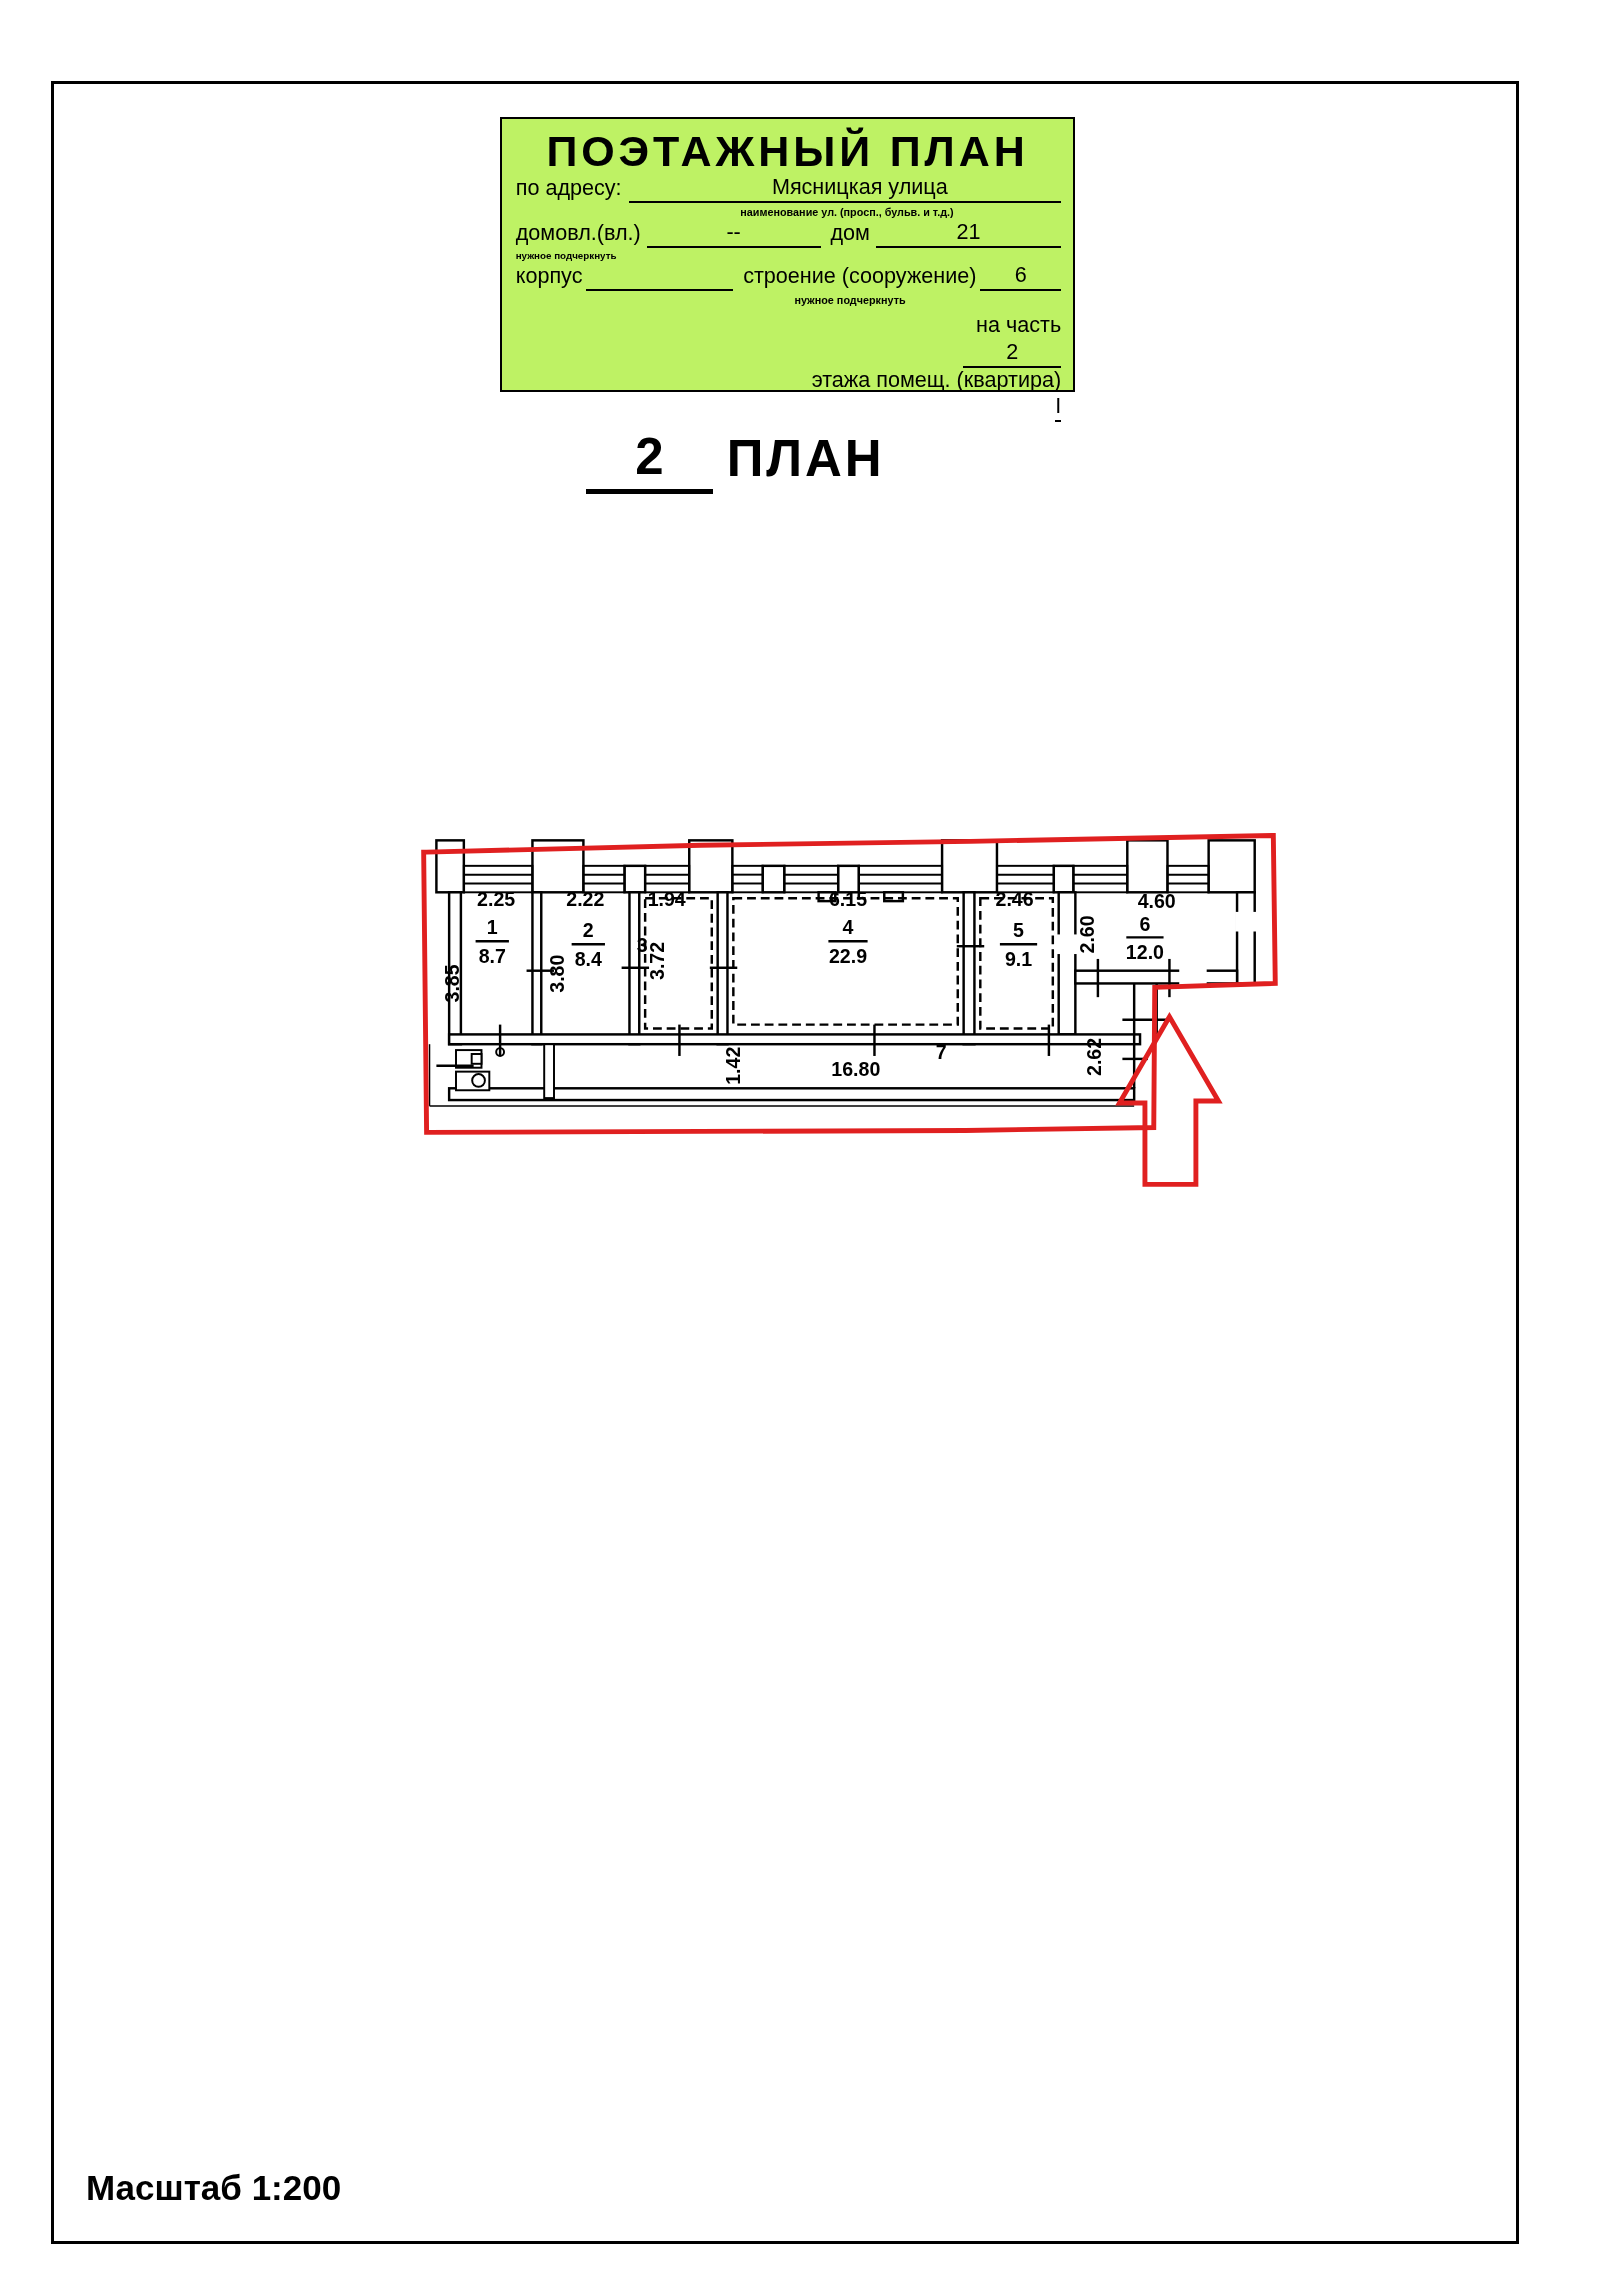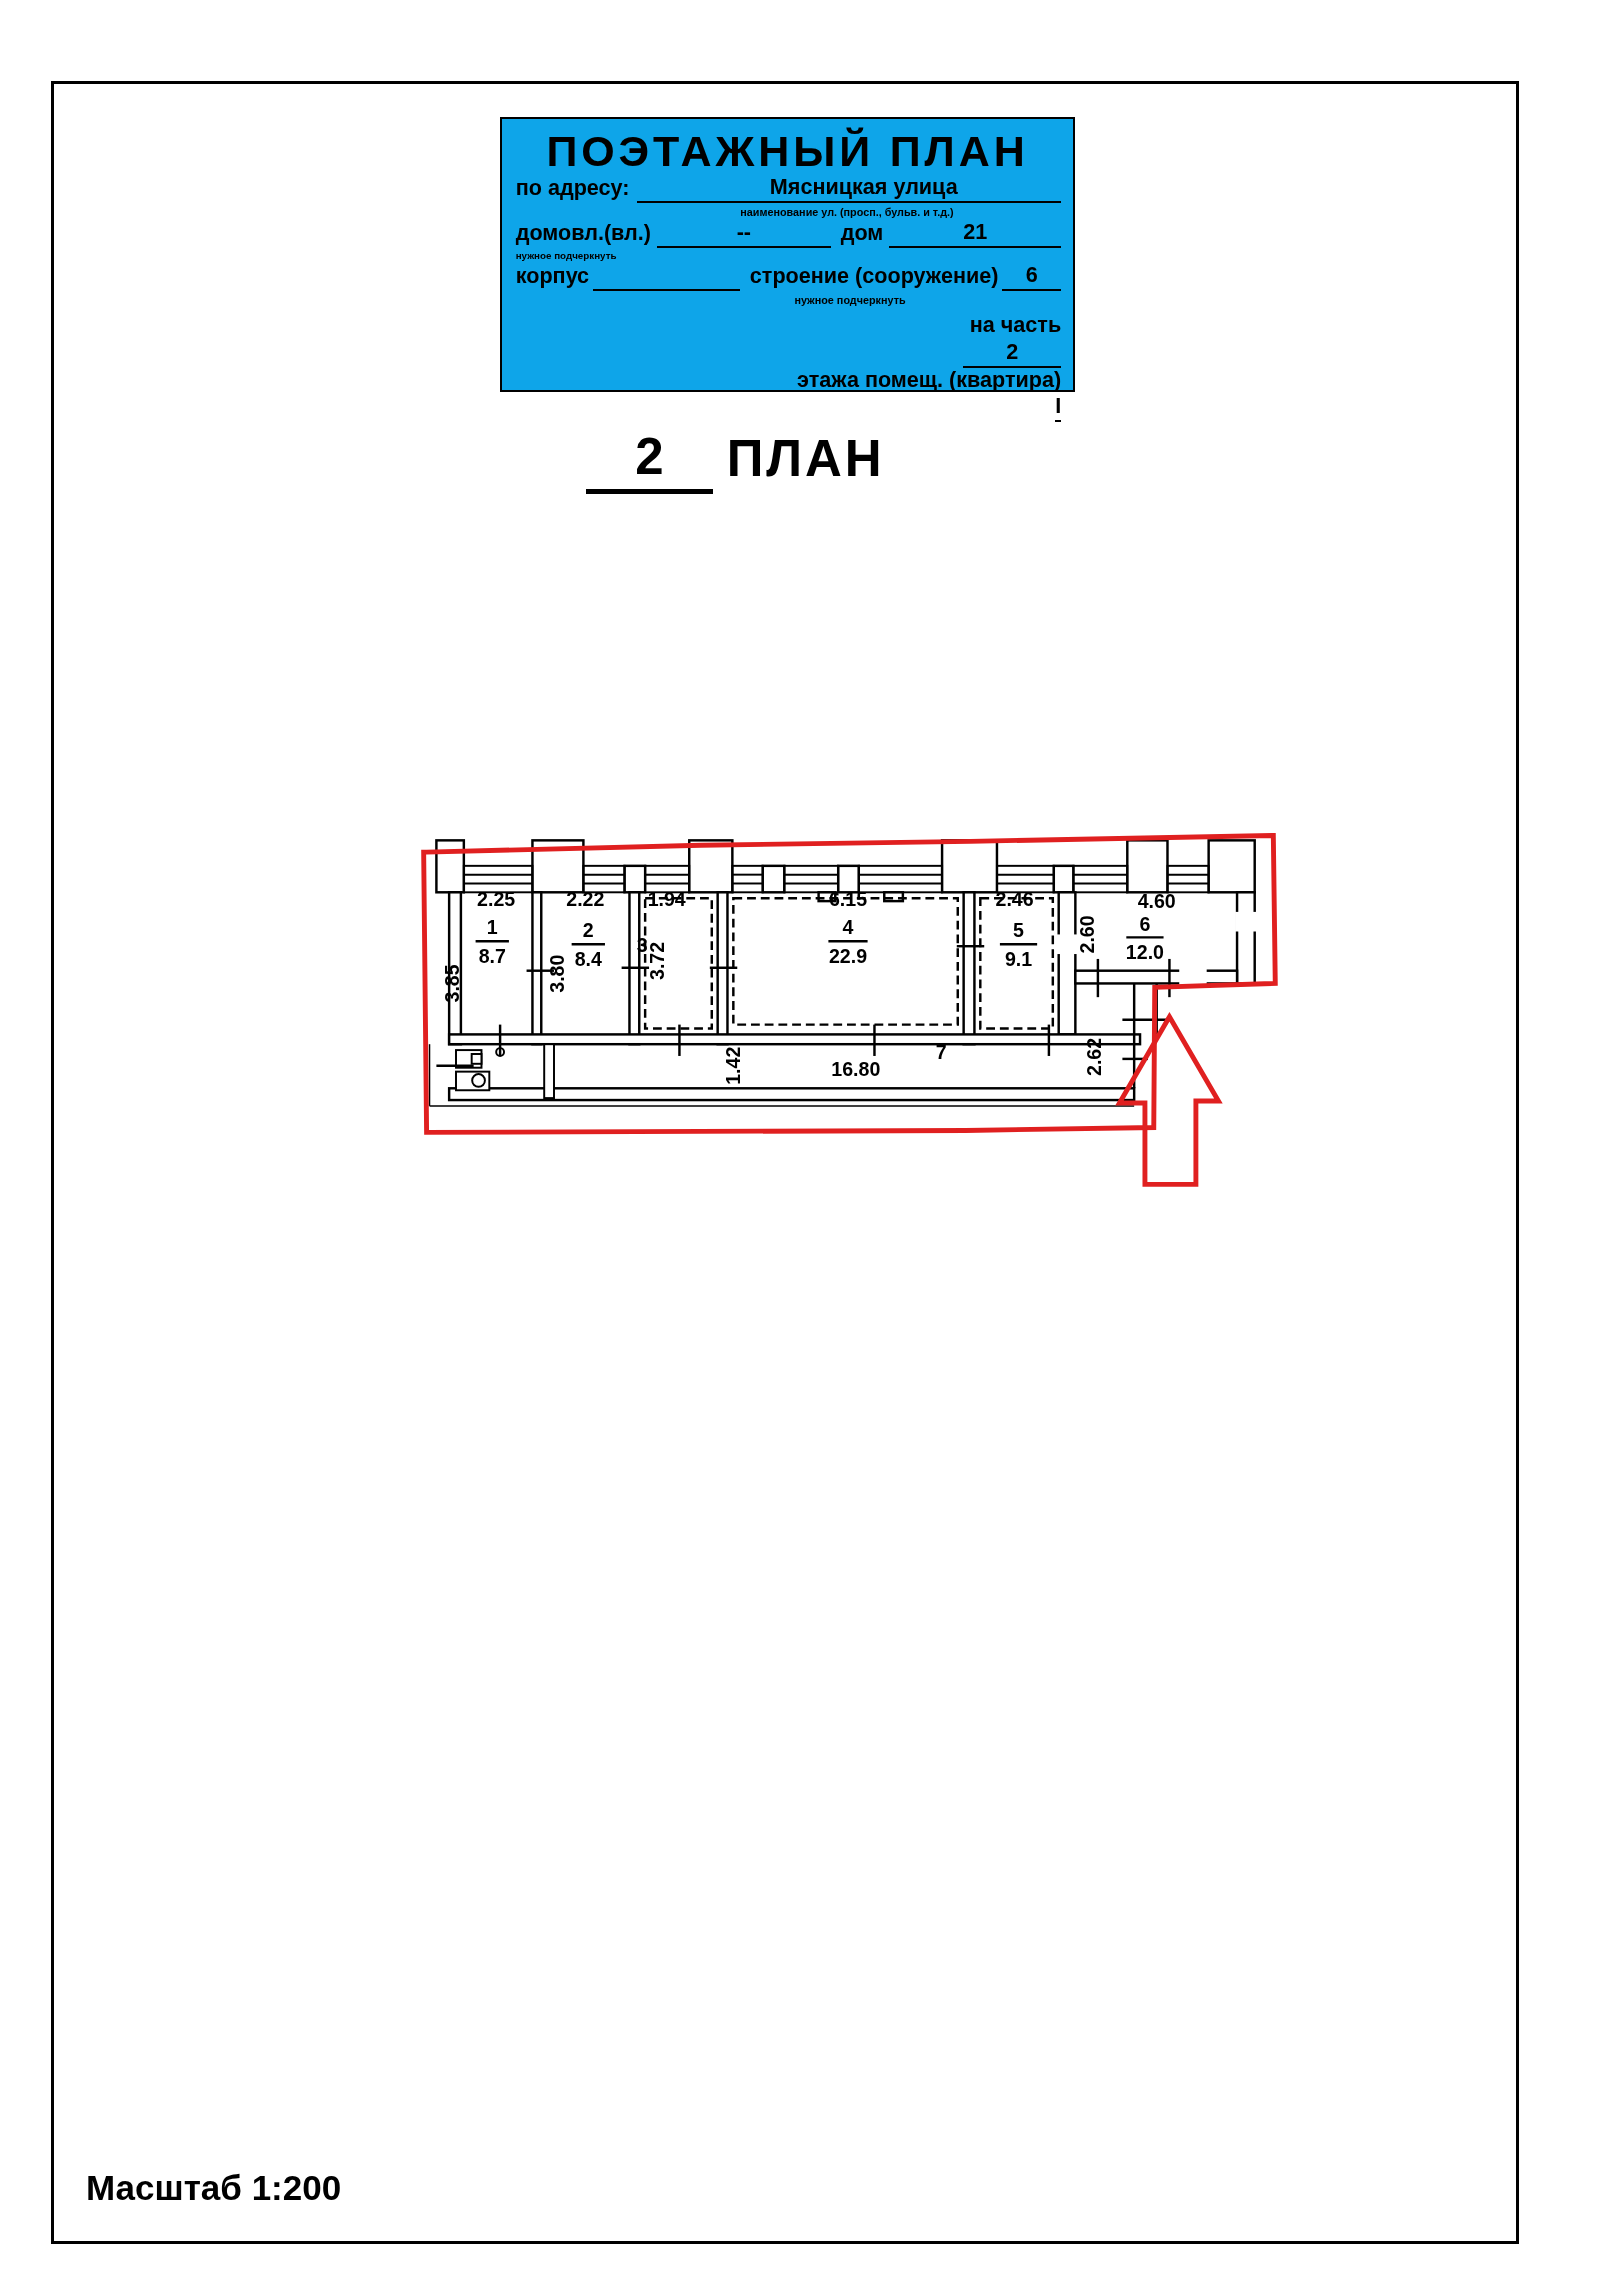--- a/index.html
+++ b/index.html
@@ -1,22 +1,22 @@
 <!DOCTYPE html>
 <html><head>
 <meta charset="utf-8">
 <style>
   html,body{margin:0;padding:0;background:#fff;}
   body{width:1621px;height:2293px;position:relative;font-family:"Liberation Sans",sans-serif;color:#000;}
   .page-border{position:absolute;left:51px;top:81px;width:1462px;height:2157px;border:3.9px solid #000;}
 
   
-  .header-box{position:absolute;left:500px;top:117px;width:575px;height:275px;border:2.9px solid #000;box-sizing:border-box;background:#0ea5e9;}
+  .header-box{position:absolute;left:500px;top:117px;width:575px;height:275px;border:2.9px solid #000;box-sizing:border-box;background:#bef264;}
   .hb-title{position:absolute;left:0;right:0;top:7.8px;text-align:center;font-size:43px;font-weight:bold;letter-spacing:3.9px;white-space:nowrap;}
-  .hrow{position:absolute;left:13.7px;right:11.8px;display:flex;align-items:flex-end;font-size:21.6px;font-weight:bold;line-height:1.15;white-space:nowrap;}
+  .hrow{position:absolute;left:13.7px;right:11.8px;display:flex;align-items:flex-end;font-size:21.6px;font-weight:normal;line-height:1.15;white-space:nowrap;}
   .hrow .lbl{padding-bottom:2px;}
   .ul{display:block;border-bottom:2.5px solid #000;text-align:center;min-height:23.5px;box-sizing:border-box;padding-bottom:1px;}
   .ul.grow{flex:1 1 auto;}
   .note{position:absolute;font-size:10.8px;font-weight:bold;white-space:nowrap;}
   .u-inline{border-bottom:2.5px solid #000;padding:0 3.9px 1px 3.9px;}
 
   
   .floor-title{position:absolute;left:586px;top:427px;display:flex;align-items:flex-end;font-size:51px;font-weight:bold;}
   .floor-title .num{width:127px;text-align:center;border-bottom:5.9px solid #000;padding-bottom:2.9px;}
   .floor-title .word{margin-left:13.7px;letter-spacing:2.9px;padding-bottom:5.9px;}

